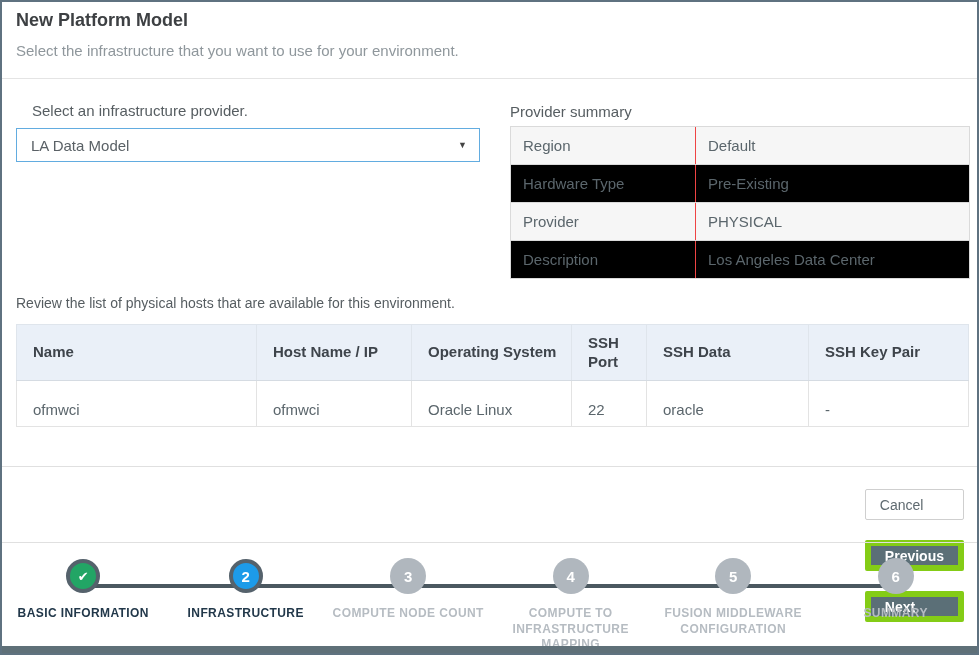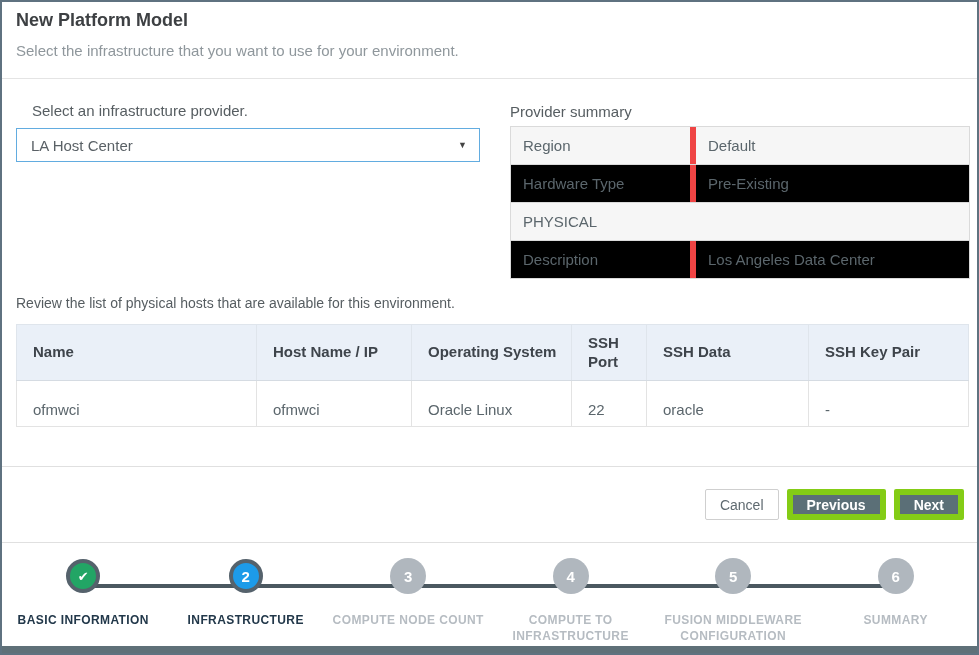--- a/index.html
+++ b/index.html
@@ -25,95 +25,96 @@
   .select-box .arrow { font-size:9px; color:#444; }
 
   
   .sum-title { position:absolute; top:101px; left:508px; font-size:15px; color:#565d61; }
   .sum-table {
     position:absolute; top:124px; left:508px; width:460px;
     border:1px solid #dadada; border-bottom:none; font-size:15px; color:#5b666c;
   }
   .sum-row { display:flex; height:38px; border-bottom:1px solid #dadada; background:#000000; }
   .sum-row.odd { background:#f6f6f6; }
-  .sum-row .k { width:185px; border-right:6px solid #ef4444; display:flex; align-items:center; padding-left:12px;text-align:right; }
+  .sum-row .k { width:185px; border-right:1px solid #ef4444; display:flex; align-items:center; padding-left:12px;text-align:right; }
   .sum-row .v { flex:1; display:flex; align-items:center; padding-left:12px; }
 
   
   .hosts-desc { position:absolute; top:293px; left:14px; font-size:14px; color:#565d61; }
   .hosts-table {
     position:absolute; top:322px; left:14px; width:952px;
     border-collapse:collapse; table-layout:fixed; font-size:15px;
   }
   .hosts-table th {
     background:#eaf0f8; color:#3e444b; font-weight:700; text-align:left;
     padding:8px 10px 8px 16px; height:56px; vertical-align:middle;
     border:1px solid #dfe5ec; border-bottom:1px solid #d5dbe2; line-height:1.25;
   }
   .hosts-table td {
     background:#fff; color:#5b666c; padding:20px 10px 8px 16px; height:34px;
     border:1px solid #e3e3e3; vertical-align:middle;
   }
 
   
   .div-2 { position:absolute; top:464px; left:0; width:100%; border-top:1px solid #e0e0e0; }
-  .btn-row { position:absolute; top:487px; right:13px; display:flex; gap:8px; }
+  .btn-row { position:absolute; top:487px; right:13px; display:flex; gap:20px;flex-direction:column; }
   .btn { height:31px; font-size:14px; border-radius:2px; cursor:pointer;
          display:inline-flex; align-items:center; padding:0 14px; user-select:none; }
   .btn.ghost { background:#fff; border:1px solid #cfcfcf; color:#5f6a70; }
   .btn.dark  { background:#5b6f77; border:6px solid #84cc16; color:#fff; font-weight:700; }
 
   
   .div-3 { position:absolute; top:540px; left:0; width:100%; border-top:1px solid #e0e0e0; }
   .stepper { position:absolute; top:541px; left:0; width:100%; padding-top:10px; }
   .step-line { position:absolute; top:41px; left:8.33%; right:8.33%; height:4px; background:#4b5860; }
   .steps-row { display:flex; position:relative; }
   .step { width:16.666%; text-align:center; cursor:pointer; }
   .circle-wrap { height:46px; display:flex; align-items:center; justify-content:center; }
   .circle {
     border-radius:50%; display:flex; align-items:center; justify-content:center;
     color:#fff; font-weight:700; font-size:15px; position:relative; z-index:2;
   }
   .circle.completed { width:34px; height:34px; background:#22a565; border:4px solid #55626c; font-size:13px; }
   .circle.active    { width:34px; height:34px; background:#1d9be9; border:4px solid #55626c; }
   .circle.upcoming  { width:36px; height:36px; background:#b0b7be; }
   .step-label {
-    margin:14px auto 0; max-width:158px; font-size:12px; font-weight:700;
+    margin:7px auto 0; max-width:158px; font-size:12px; font-weight:700;
     letter-spacing:0.4px; line-height:1.3; color:#b6bcc2;
   }
   .step.is-done .step-label, .step.is-active .step-label { color:#22384a; }
 
   .bottom-bar { position:absolute; left:0; bottom:0; width:100%; height:7px; background:#5f7078; }
 </style>
 </head>
 <body>
 
 <div class="page">
 
   <div class="hdr-title">New Platform Model</div>
   <div class="hdr-sub">Select the infrastructure that you want to use for your environment.</div>
   <div class="div-1"></div>
 
   <div class="sel-label">Select an infrastructure provider.</div>
   <div class="select-box">
-    <span>LA Host Center</span>
+    <span>LA Data Model</span>
     <span class="arrow">▼</span>
   </div>
 
   <div class="sum-title">Provider summary</div>
   <div class="sum-table">
     <div class="sum-row odd">
       <div class="k">Region</div>
       <div class="v">Default</div>
     </div>
     <div class="sum-row">
       <div class="k">Hardware Type</div>
       <div class="v">Pre-Existing</div>
     </div>
     <div class="sum-row odd">
+      <div class="k">Provider</div>
       <div class="v">PHYSICAL</div>
     </div>
     <div class="sum-row">
       <div class="k">Description</div>
       <div class="v">Los Angeles Data Center</div>
     </div>
   </div>
 
   <div class="hosts-desc">Review the list of physical hosts that are available for this environment.</div>
   <table class="hosts-table">

